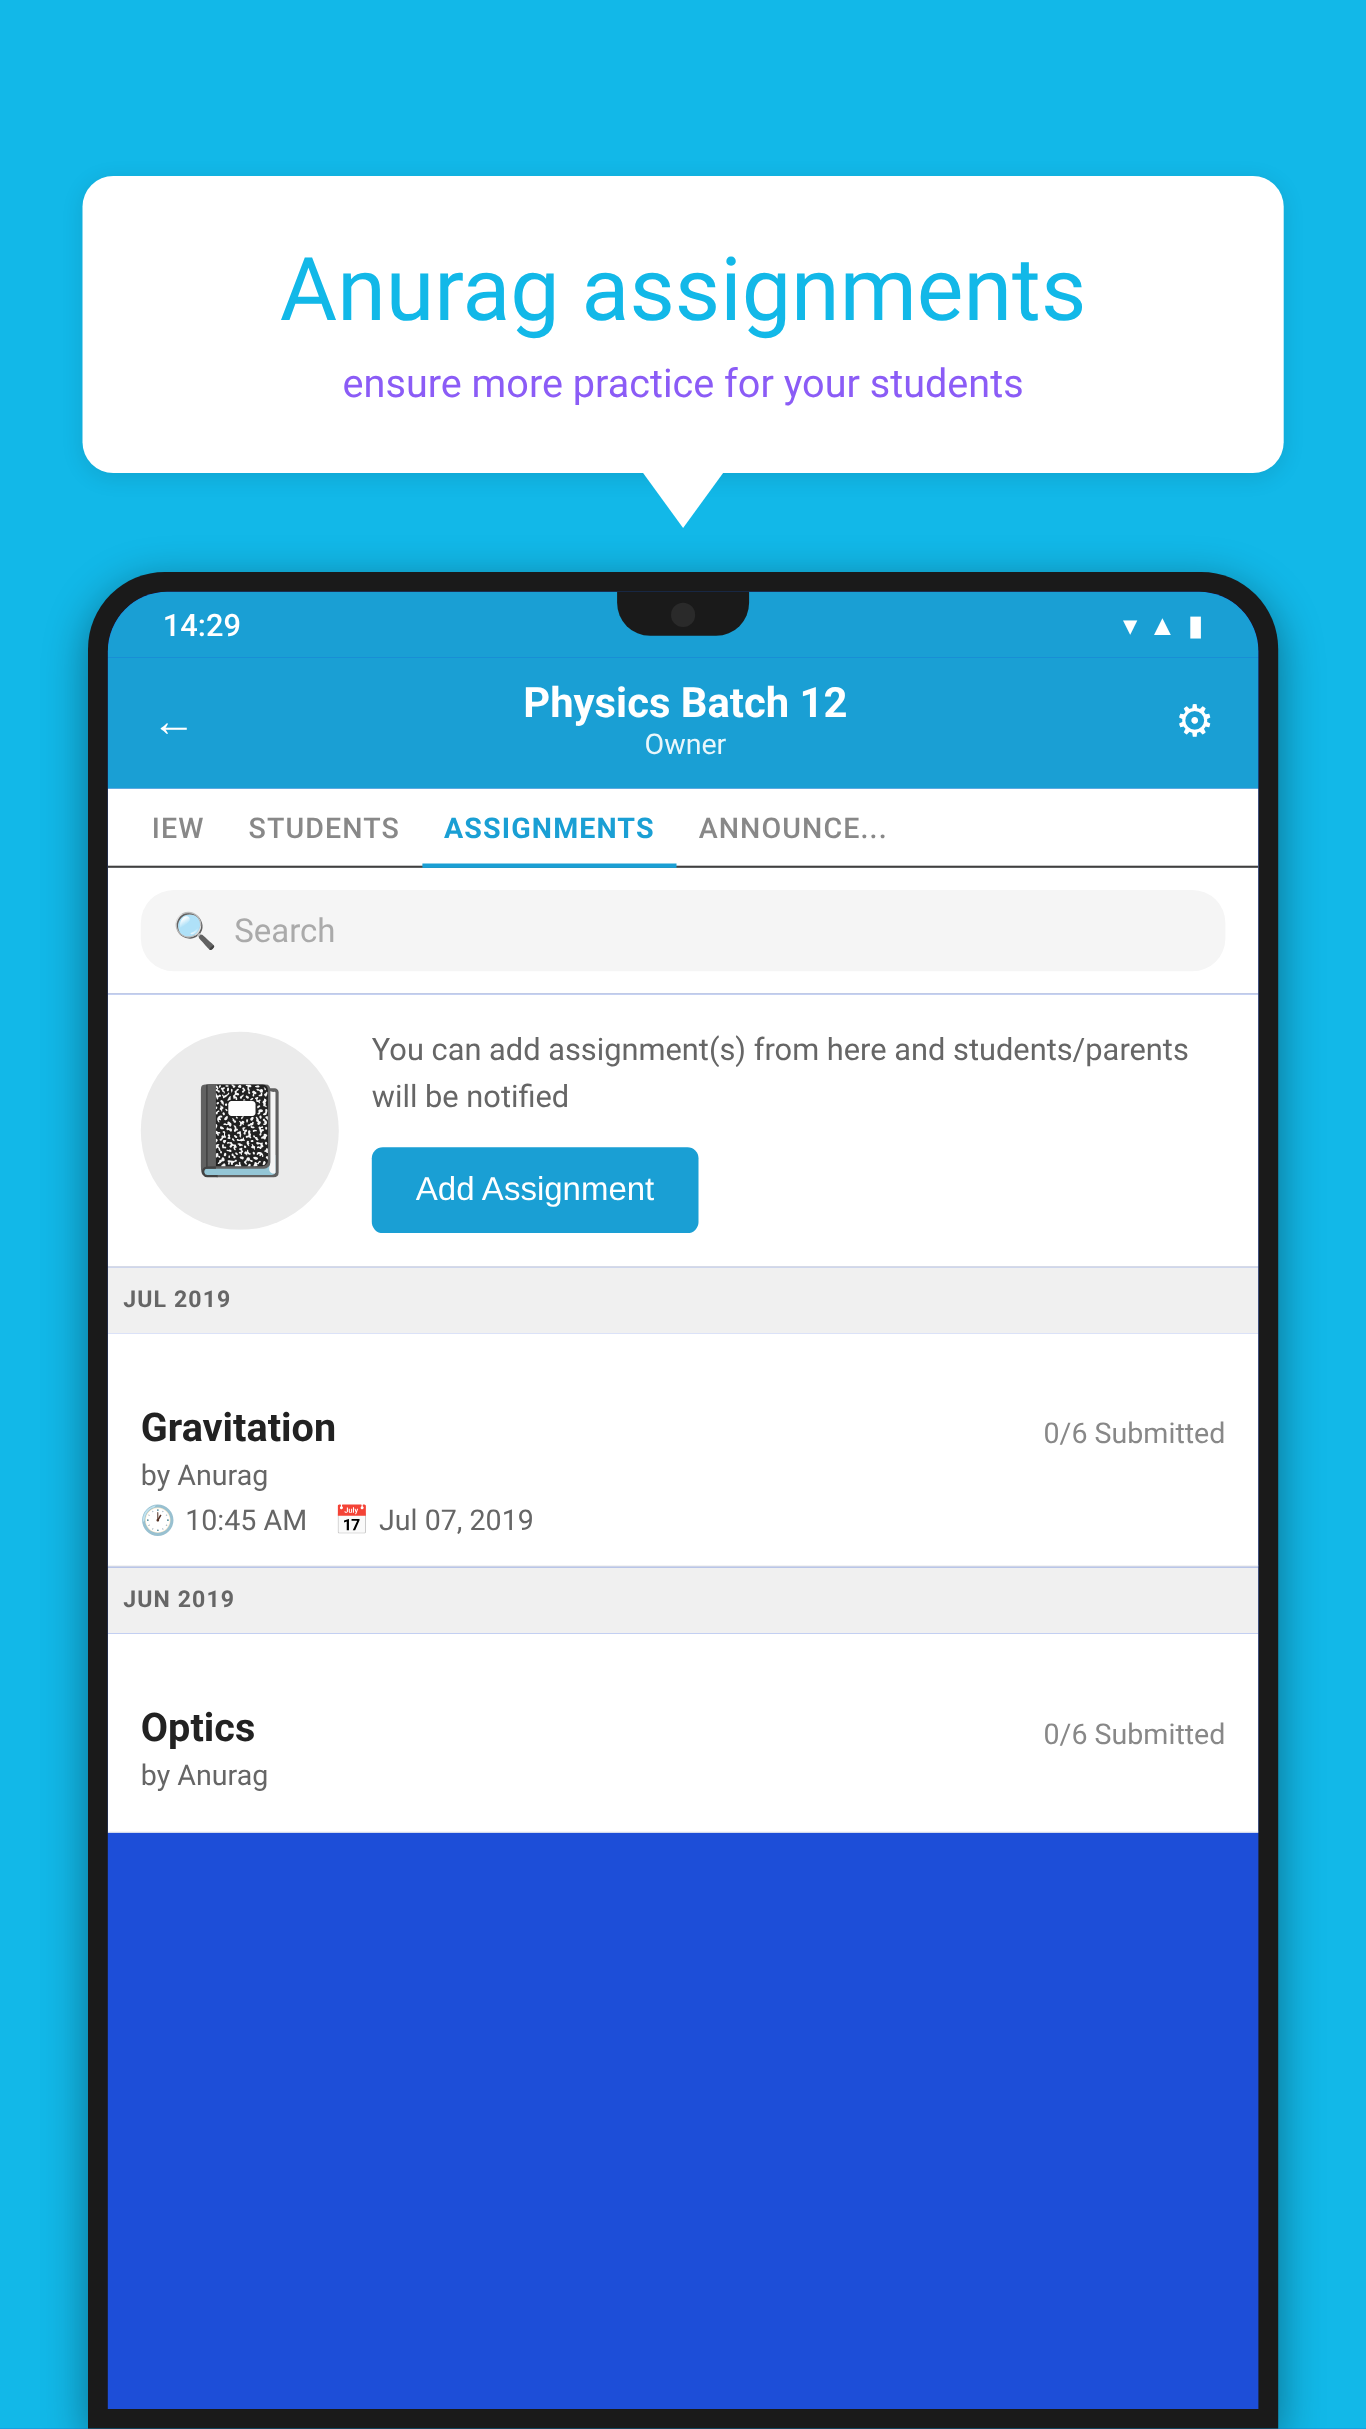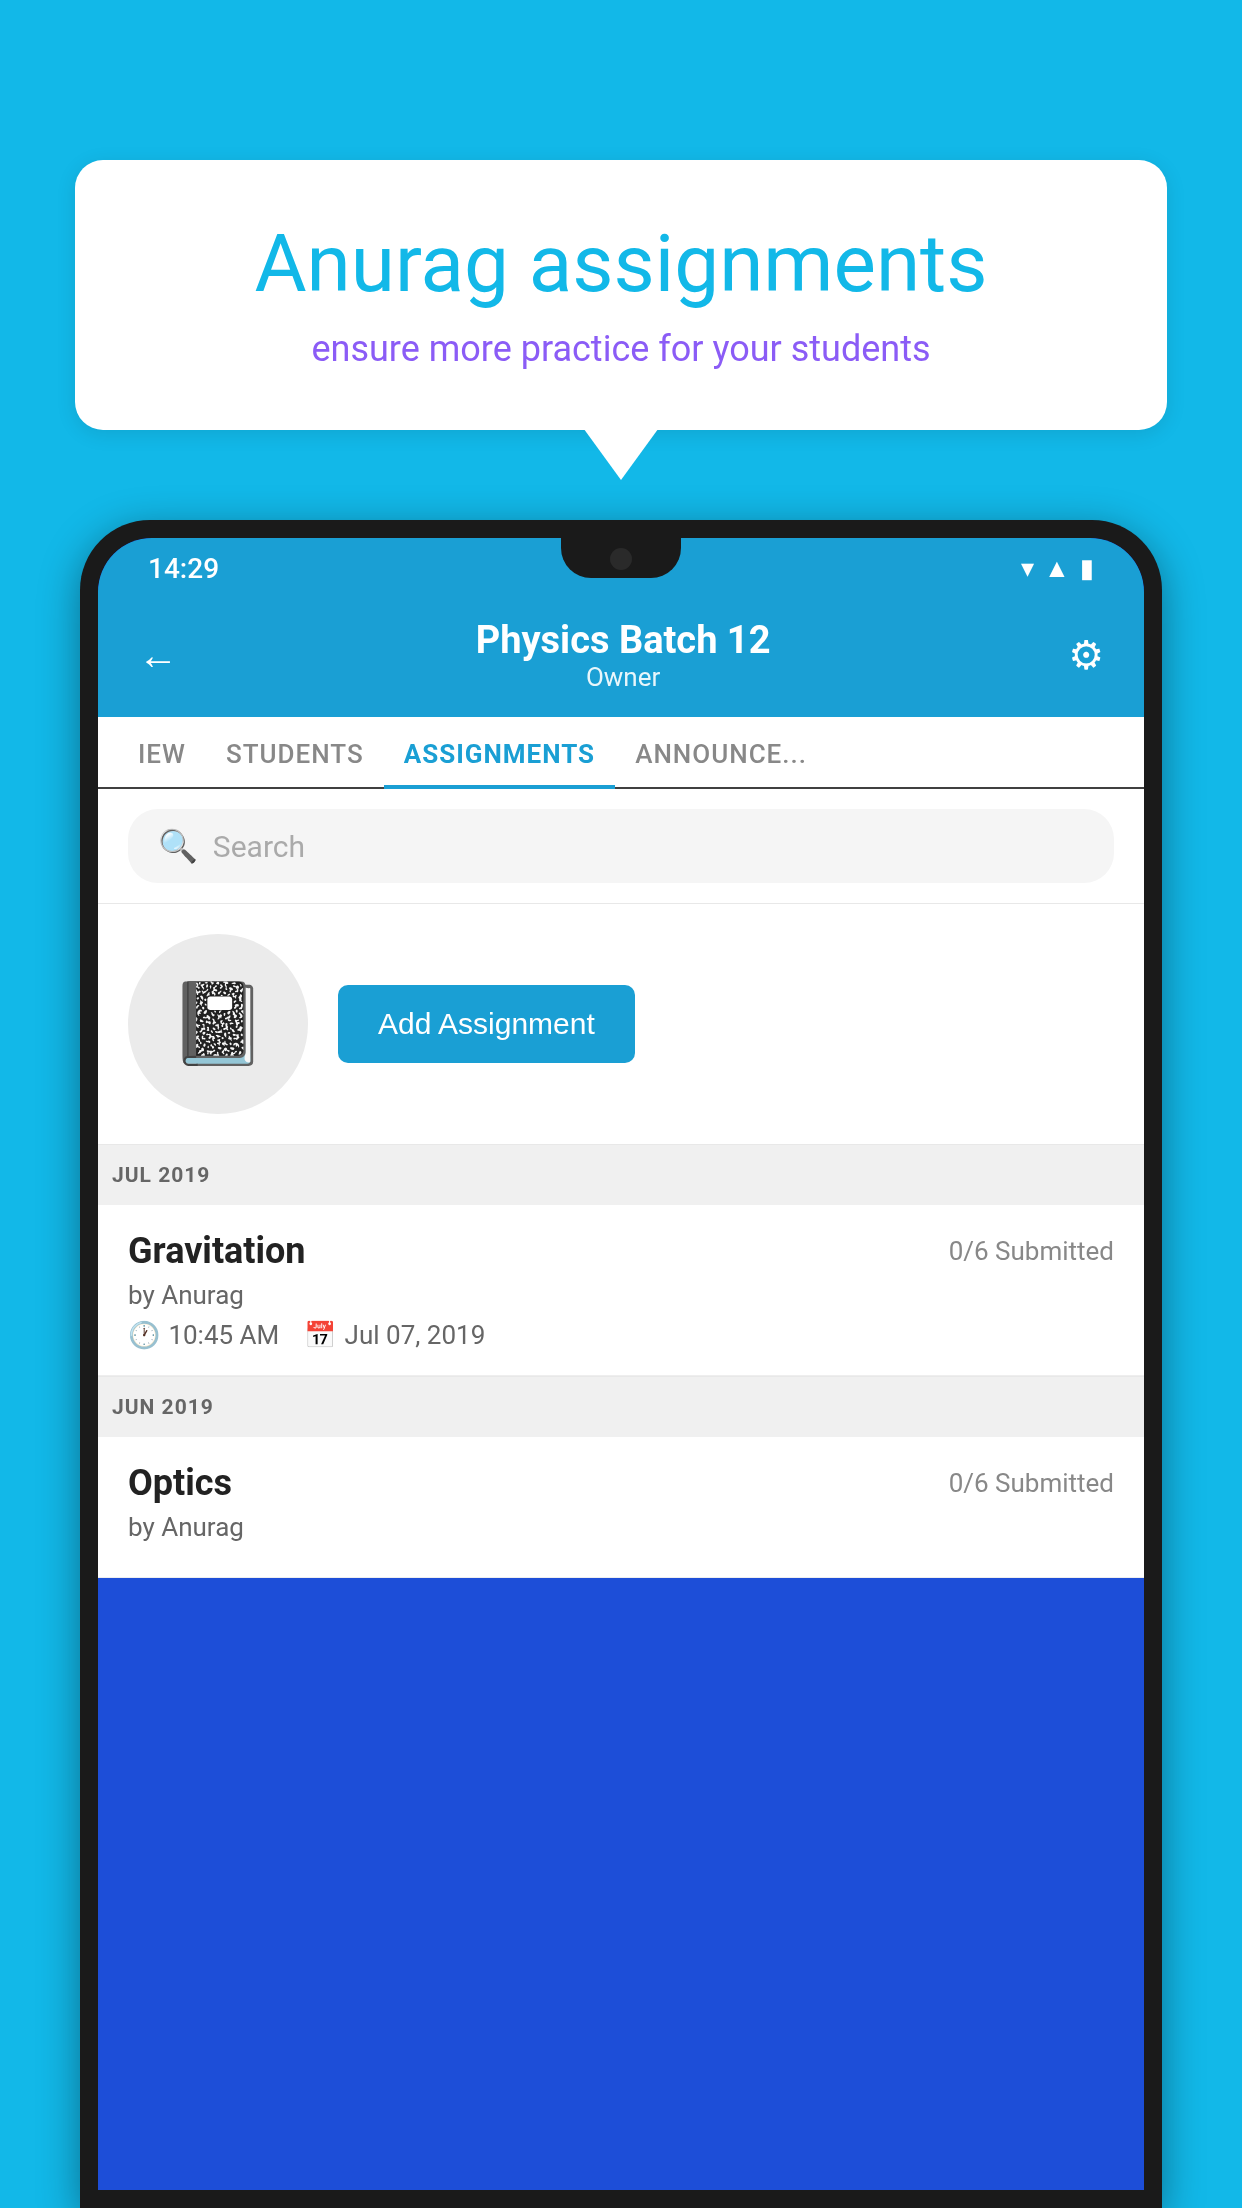--- a/index.html
+++ b/index.html
@@ -287,22 +287,23 @@
     
     .assignment-item {
       background: white;
       padding: 25px 30px;
       border-bottom: 1px solid #eee;
     }
 
     .assignment-item-header {
       display: flex;
       justify-content: space-between;
-      align-items: center;
+      align-items: flex-end;
       margin-bottom: 8px;
+      margin-top: 40px;
     }
 
     .assignment-name {
       font-size: 36px;
       font-weight: 700;
       color: #222;
     }
 
     .assignment-submitted {
       font-size: 26px;
@@ -388,20 +389,21 @@
       </div>
     </div>
 
     <div class="divider"></div>
 
     <div class="add-assignment-area">
       <div class="assignment-icon-circle">
         <span class="notebook-icon">📓</span>
       </div>
       <div class="add-assignment-right">
+        <div class="add-assignment-desc">You can add assignment(s) from here and students/parents will be notified</div>
         <button class="add-assignment-btn">Add Assignment</button>
       </div>
     </div>
 
     <div class="divider"></div>
 
     <div class="section-header">
       <span>JUL 2019</span>
     </div>
 

